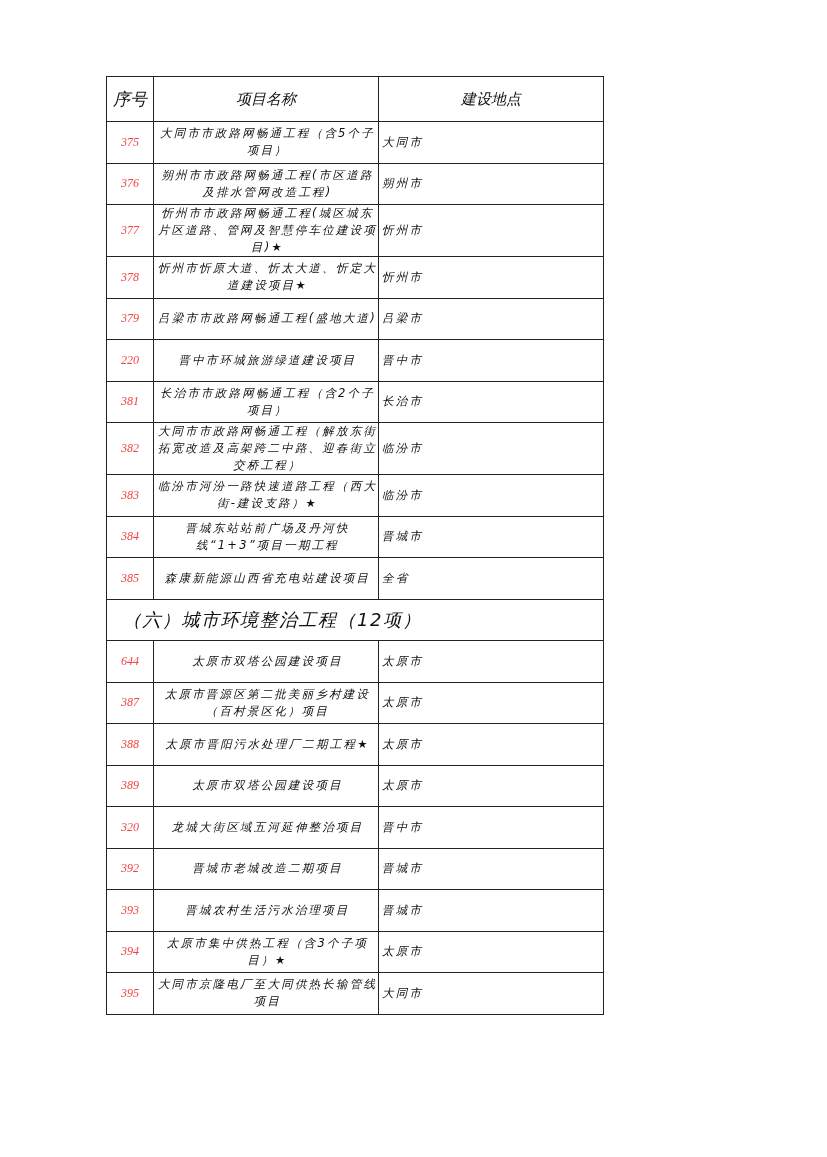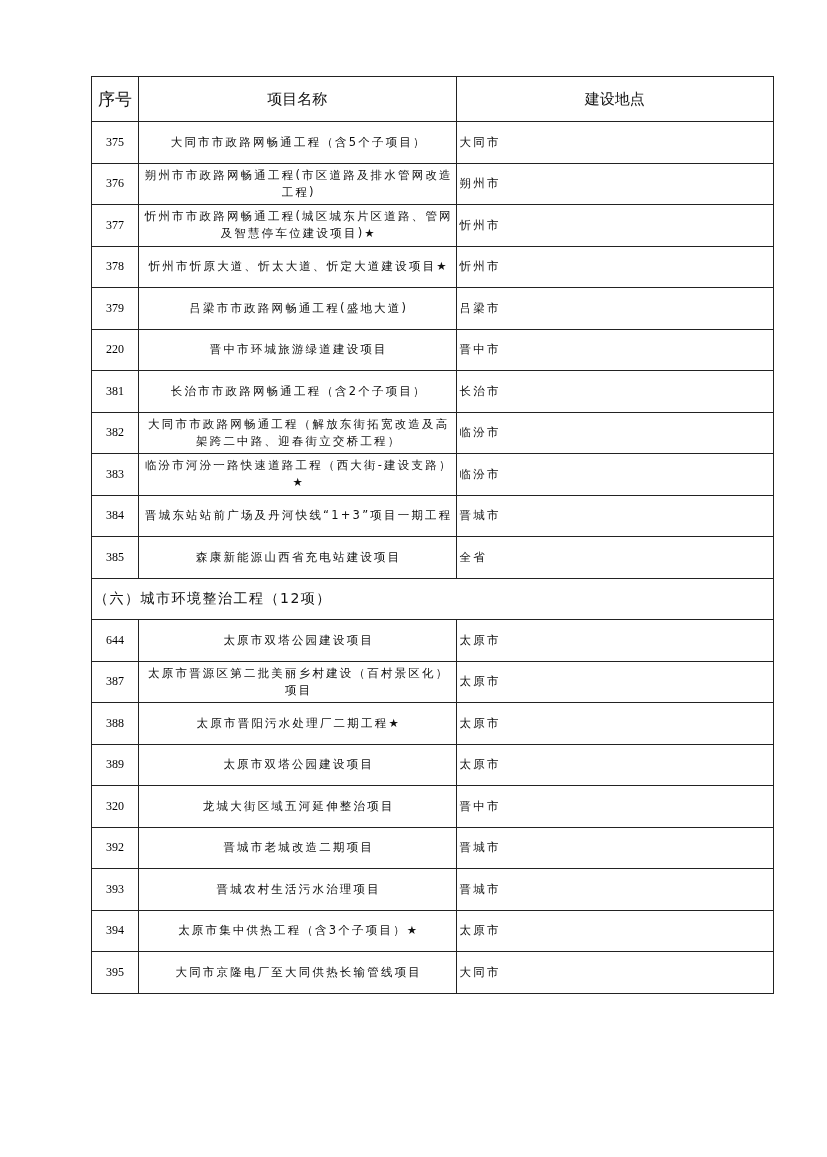--- a/index.html
+++ b/index.html
@@ -1,24 +1,24 @@
 <!DOCTYPE html>
 <html><head>
 <meta charset="utf-8">
 <style>
   html, body { margin:0; padding:0; background:#ffffff; }
   body { width:827px; height:1157px; position:relative; font-family:"DejaVu Sans", sans-serif; color:#111; }
-  .tbl { position:absolute; left:91px; top:76px; width:683px; border-collapse:collapse; table-layout:fixed; }
+  .tbl { position:absolute; left:106px; top:76px; width:498px; border-collapse:collapse; table-layout:fixed;font-style:italic; }
   .tbl td, .tbl th { border:1.3px solid #222; padding:0; vertical-align:middle; }
   .tbl th { height:44px; font-weight:normal; font-size:15px; text-align:center; }
   .tbl td { height:40.5px; font-size:11.5px; letter-spacing:2.2px; }
-  .c-no { width:46px; text-align:center; letter-spacing:0 !important; font-family:"Liberation Serif", serif; font-size:12px !important; color:#000000; }
+  .c-no { width:46px; text-align:center; letter-spacing:0 !important; font-family:"Liberation Serif", serif; font-size:12px !important; color:#ef4444; }
   .c-name { width:377px; padding-left:3px !important; line-height:17px;text-align:center; }
   .c-loc { width:188px; padding-left:3px !important; }
-  .section td { font-size:14px; letter-spacing:1.5px; padding-left:2px; height:40.5px; }
+  .section td { font-size:18px; letter-spacing:1.5px; padding-left:16px; height:40.5px; }
 </style>
 </head>
 <body>
 
 <table class="tbl">
   <thead>
     <tr>
       <th class="c-no" style="font-size:17px !important;font-family:'DejaVu Sans',sans-serif;color:#111;">序号</th>
       <th>项目名称</th>
       <th>建设地点</th>

